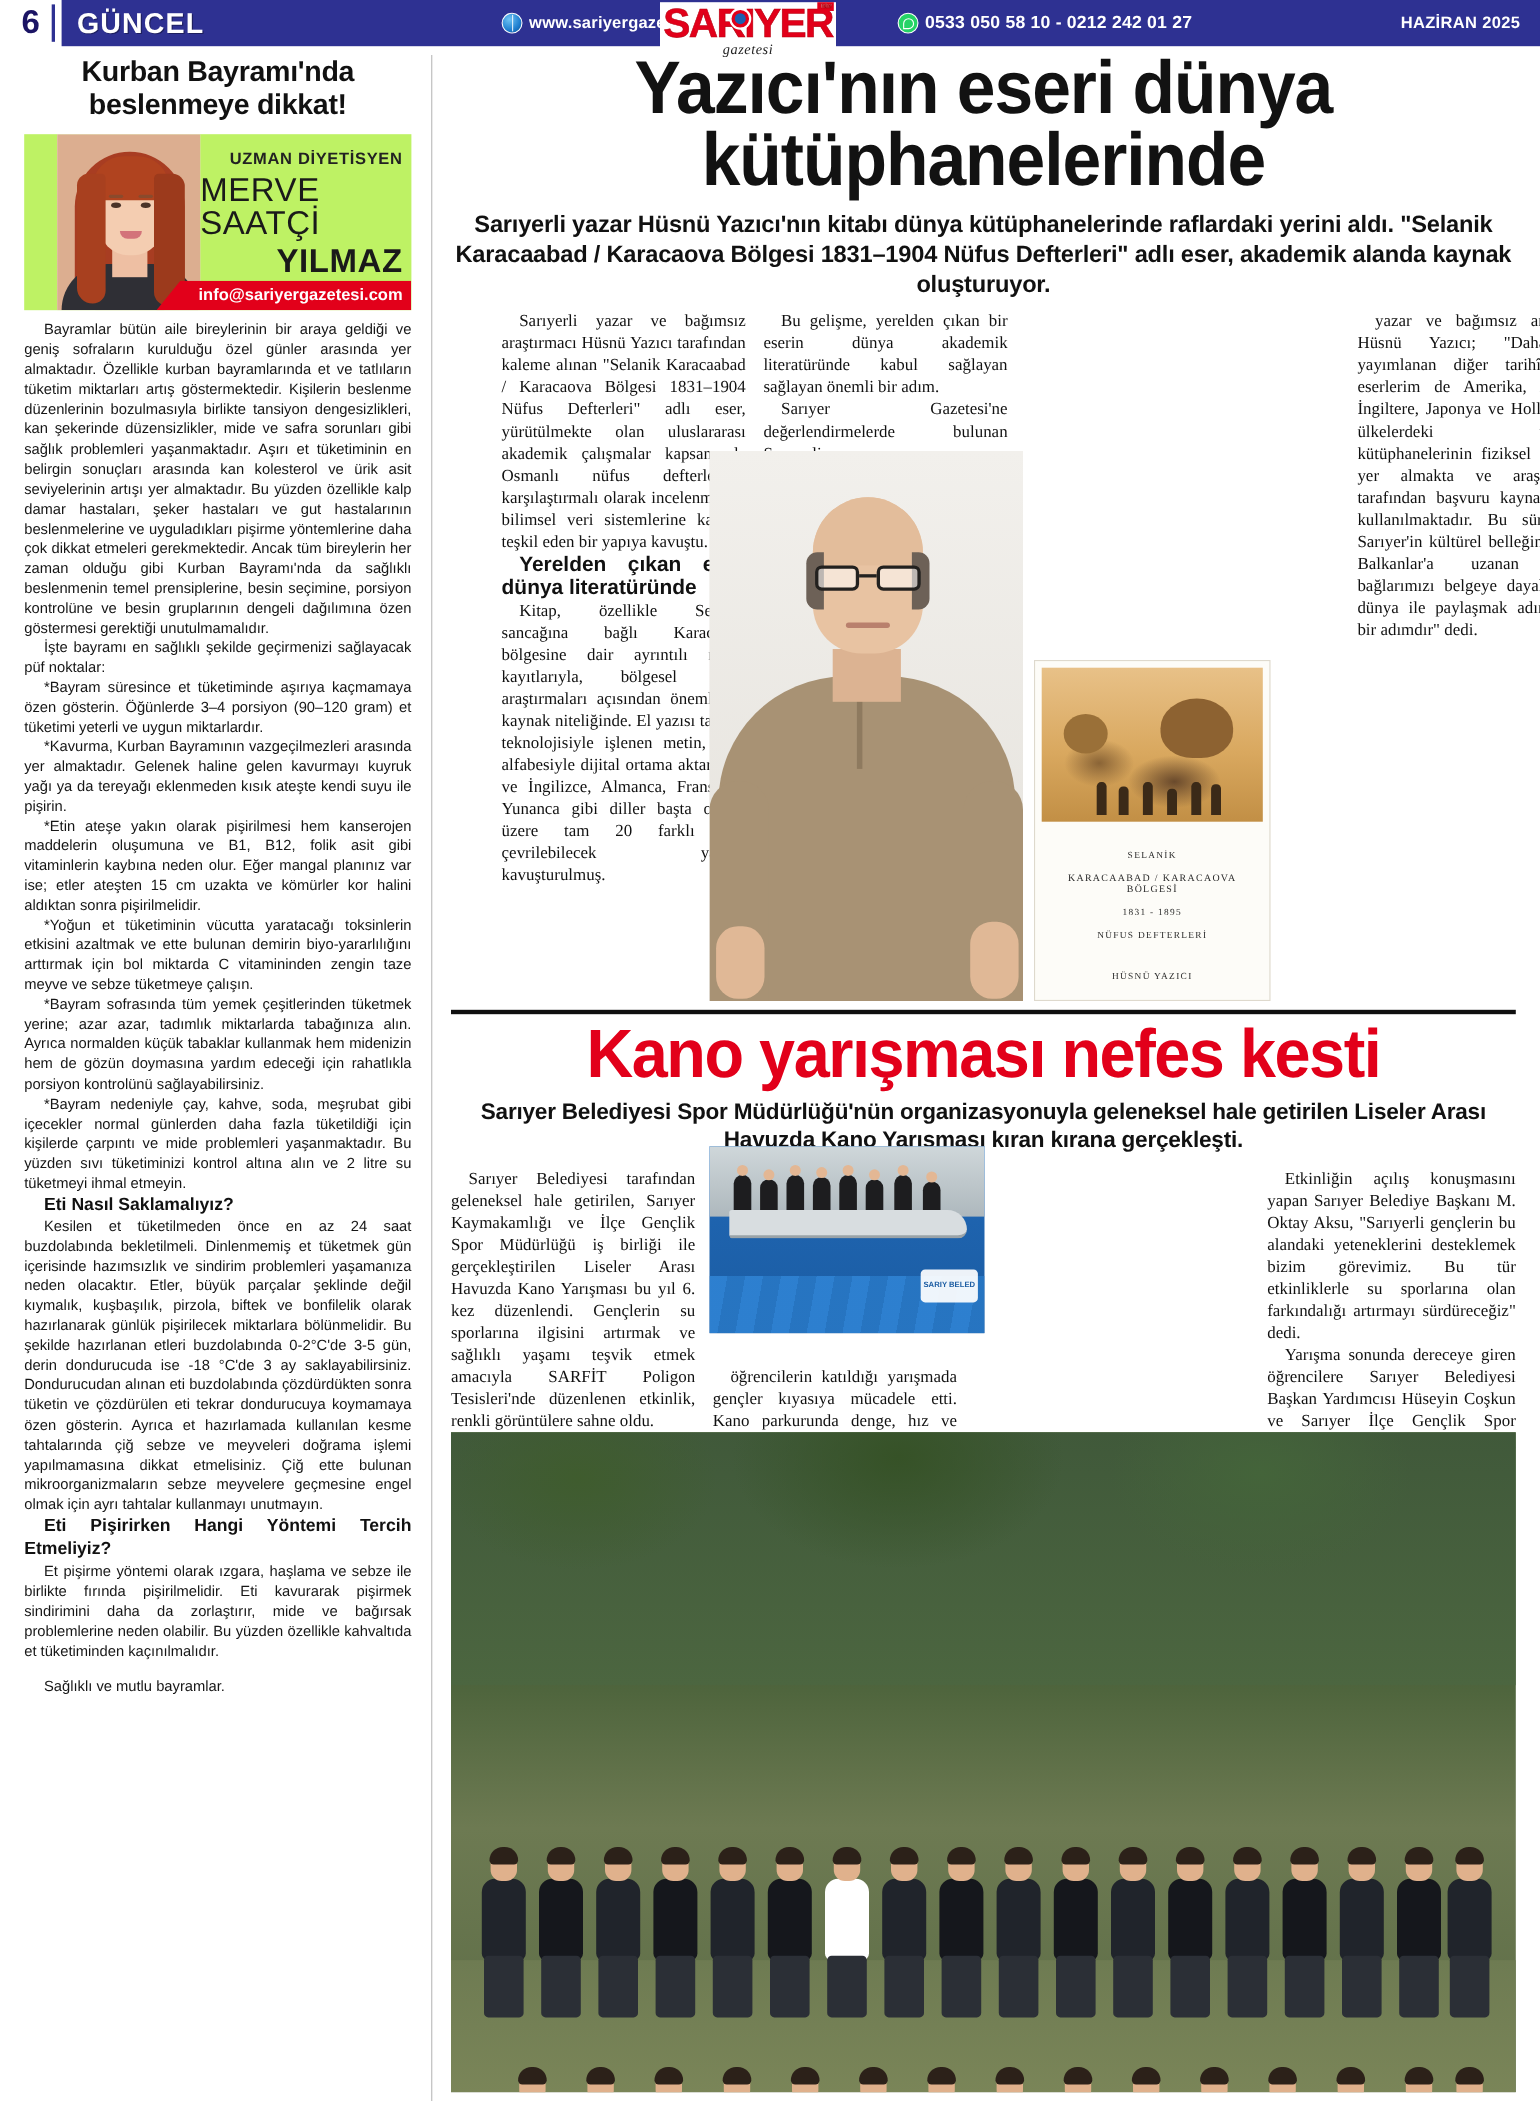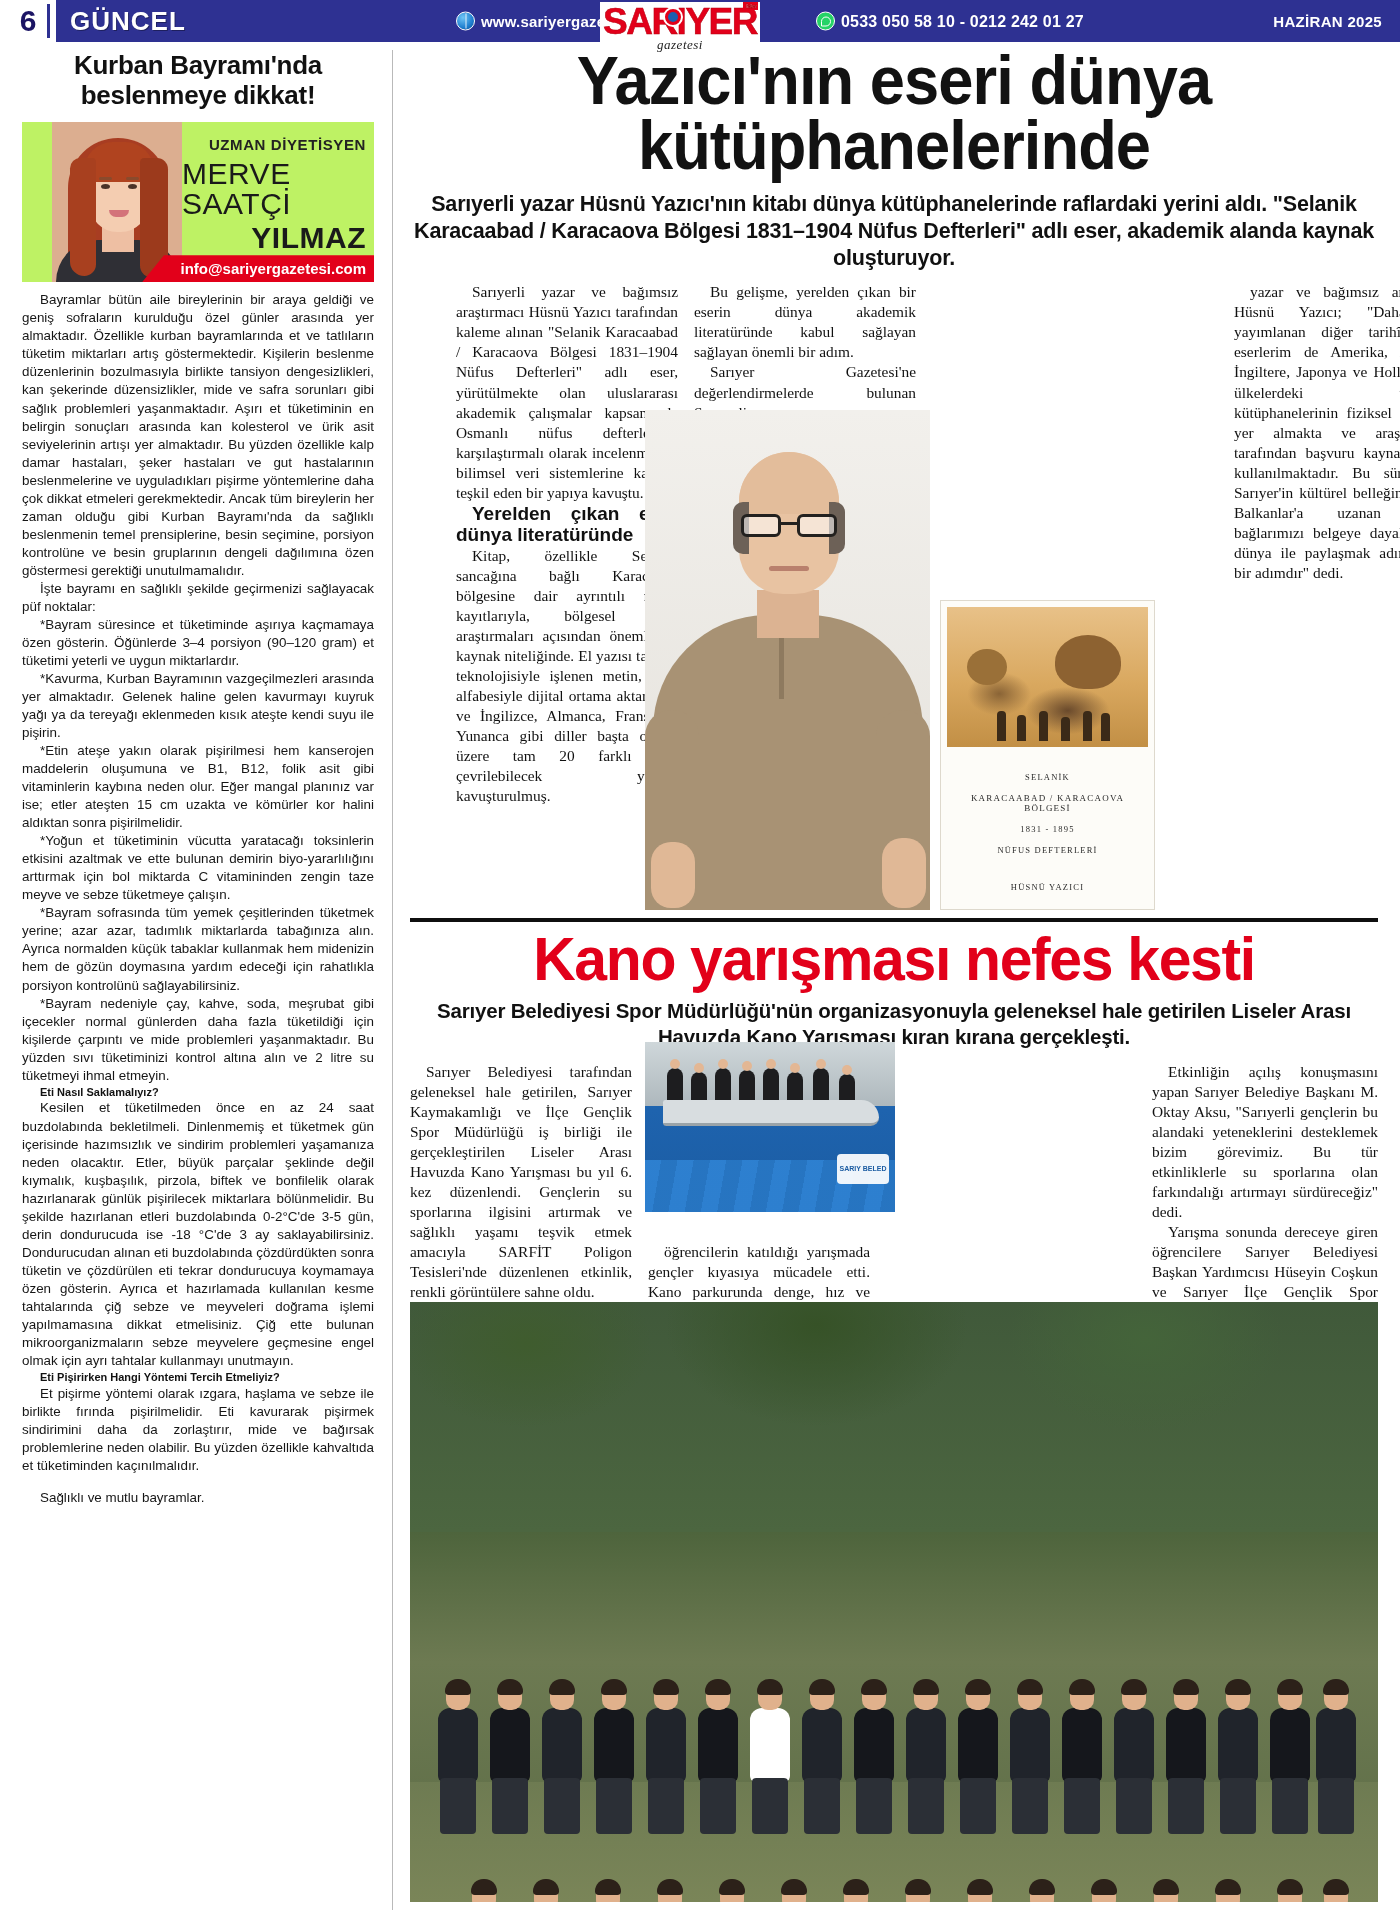--- a/index.html
+++ b/index.html
@@ -208,21 +208,21 @@
     clip-path: polygon(22px 0, 100% 0, 100% 100%, 0 100%);
   }
   .lc-body {
     margin-top: 9px;
     font-family: "Liberation Sans", sans-serif;
     font-size: 13.4px; line-height: 1.345;
     color: #161616; text-align: justify;
   }
   .lc-body p { text-indent: 18px; margin: 0; }
   .lc-h {
-    font-size: 11px; font-weight: bold; color: #111;
+    font-size: 16px; font-weight: bold; color: #111;
     margin: 10px 0 2px 0; text-indent: 0;
   }
 
   
   .vrule {
     position: absolute; left: 392px; top: 50px;
     width: 1px; height: 1860px; background: #b9b9b9;
   }
 
   

